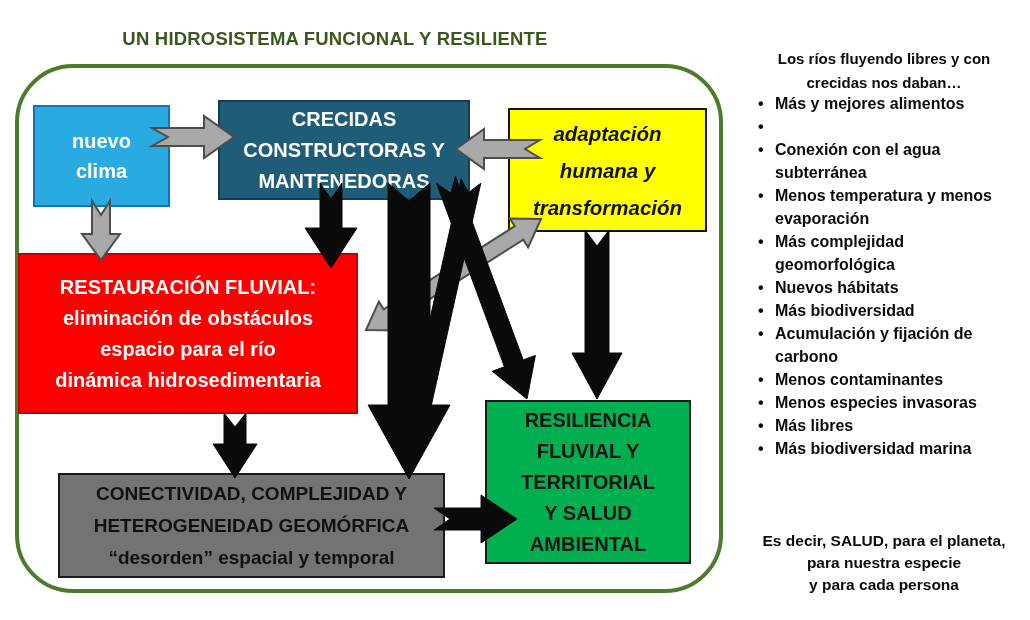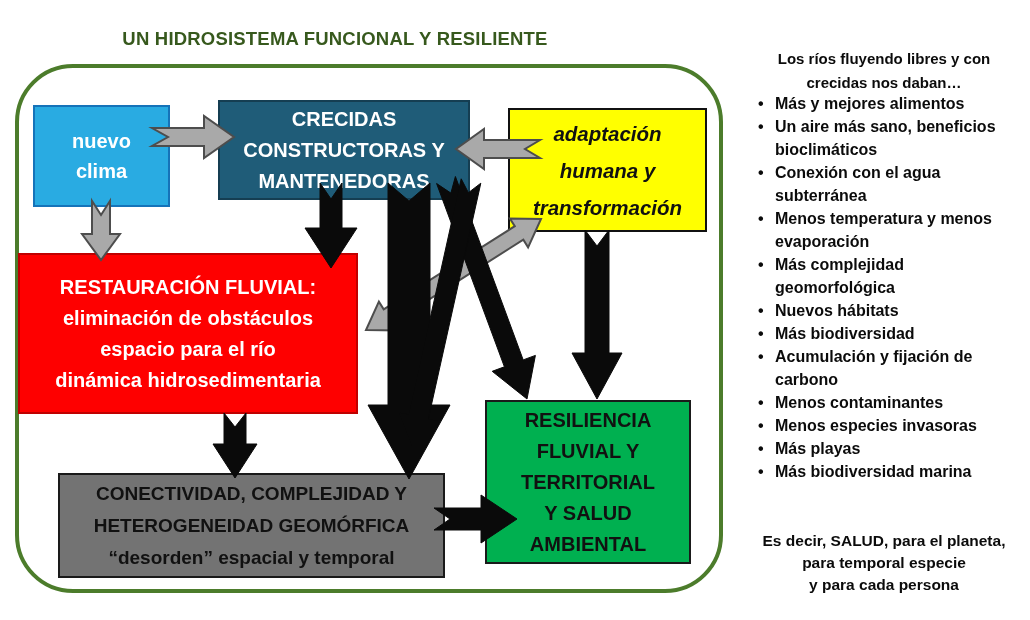--- a/index.html
+++ b/index.html
@@ -99,22 +99,20 @@
   <aside class="panel">
     <p class="panel-heading">Los ríos fluyendo libres y con
 crecidas nos daban…</p>
     <ul class="bullets">
       <li>
           <span class="dot">•</span>
           <span class="btext">Más y mejores alimentos</span>
         </li>
       <li>
           <span class="dot">•</span>
-          <span class="btext">Un aire más sano, beneficios
-bioclimáticos</span>
         </li>
       <li>
           <span class="dot">•</span>
           <span class="btext">Conexión con el agua
 subterránea</span>
         </li>
       <li>
           <span class="dot">•</span>
           <span class="btext">Menos temperatura y menos
 evaporación</span>
@@ -140,25 +138,25 @@
       <li>
           <span class="dot">•</span>
           <span class="btext">Menos contaminantes</span>
         </li>
       <li>
           <span class="dot">•</span>
           <span class="btext">Menos especies invasoras</span>
         </li>
       <li>
           <span class="dot">•</span>
-          <span class="btext">Más playas</span>
+          <span class="btext">Más libres</span>
         </li>
       <li>
           <span class="dot">•</span>
           <span class="btext">Más biodiversidad marina</span>
         </li>
     </ul>
     <p class="panel-footer">Es decir, SALUD, para el planeta,
-para temporal especie
+para nuestra especie
 y para cada persona</p>
   </aside>
 
 </div>
 
 </body></html>

